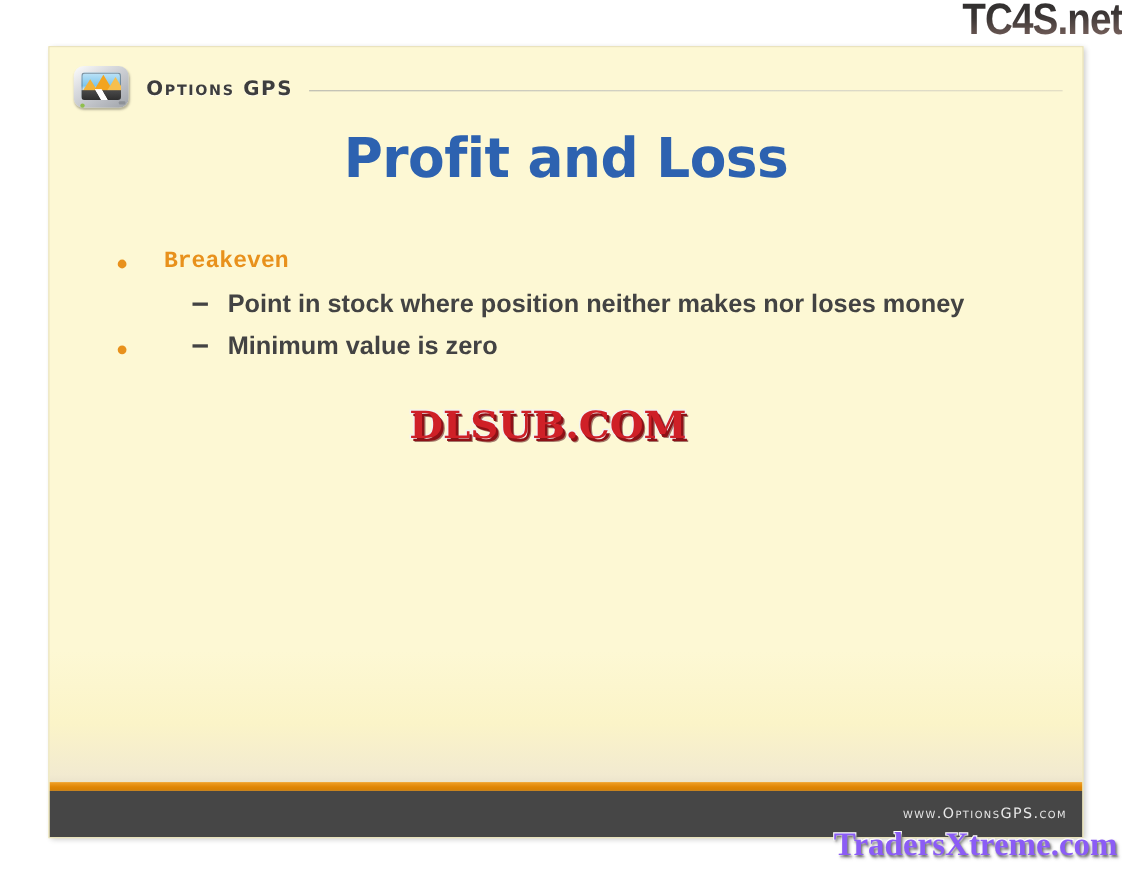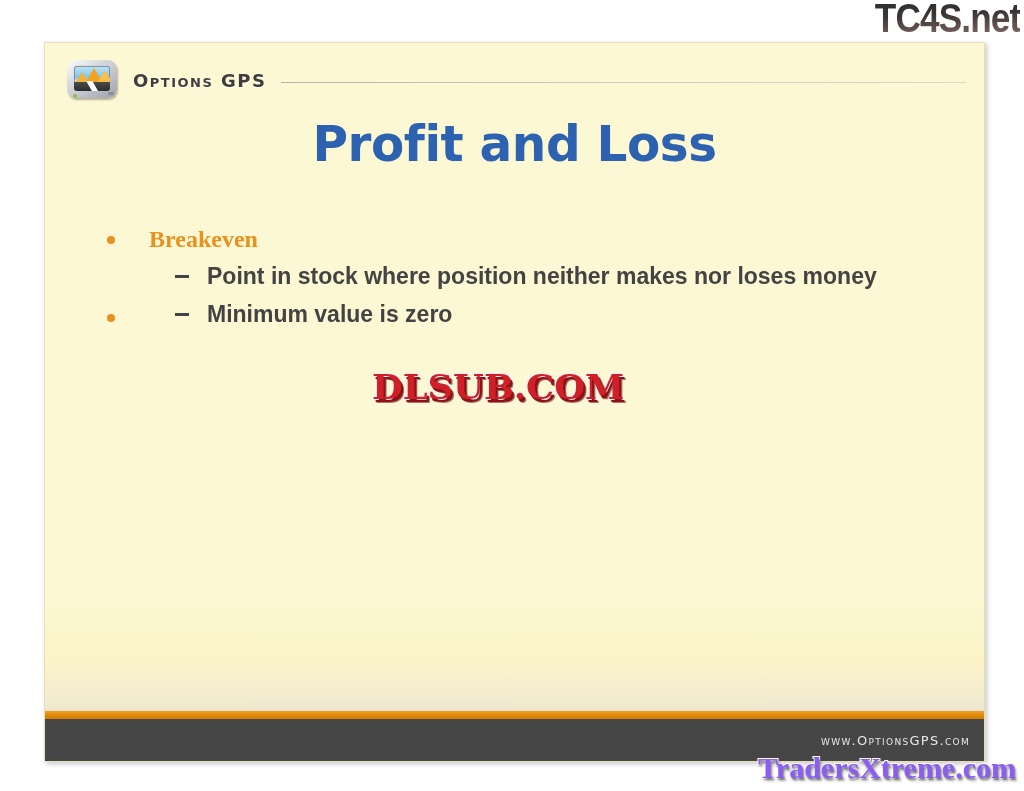--- a/index.html
+++ b/index.html
@@ -183,22 +183,22 @@
     left: 52px;
     top: 178px;
     right: 40px;
   }
   .bullet-group { margin-bottom: 2px; }
 
   .lvl1 {
     position: relative;
     padding-left: 52px;
     margin-bottom: 4px;
-    font-family: Liberation Serif, serif;
-    font-size: 24px;
+    font-family: Liberation Mono, monospace;
+    font-size: 21px;
     font-weight: bold;
     line-height: 36px;
     color: #e8911c;
   }
   .lvl1 .dot {
     position: absolute;
     left: 10px;
     top: 15px;
     width: 8px; height: 8px;
     border-radius: 50%;

